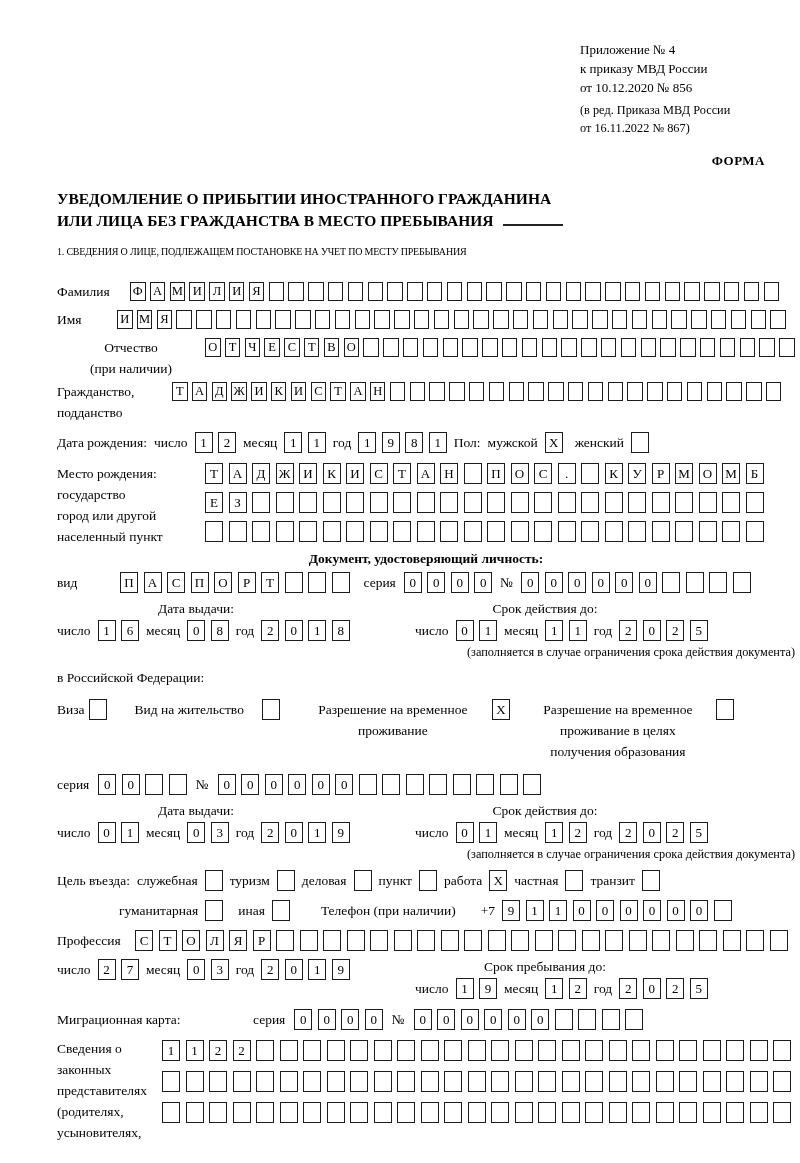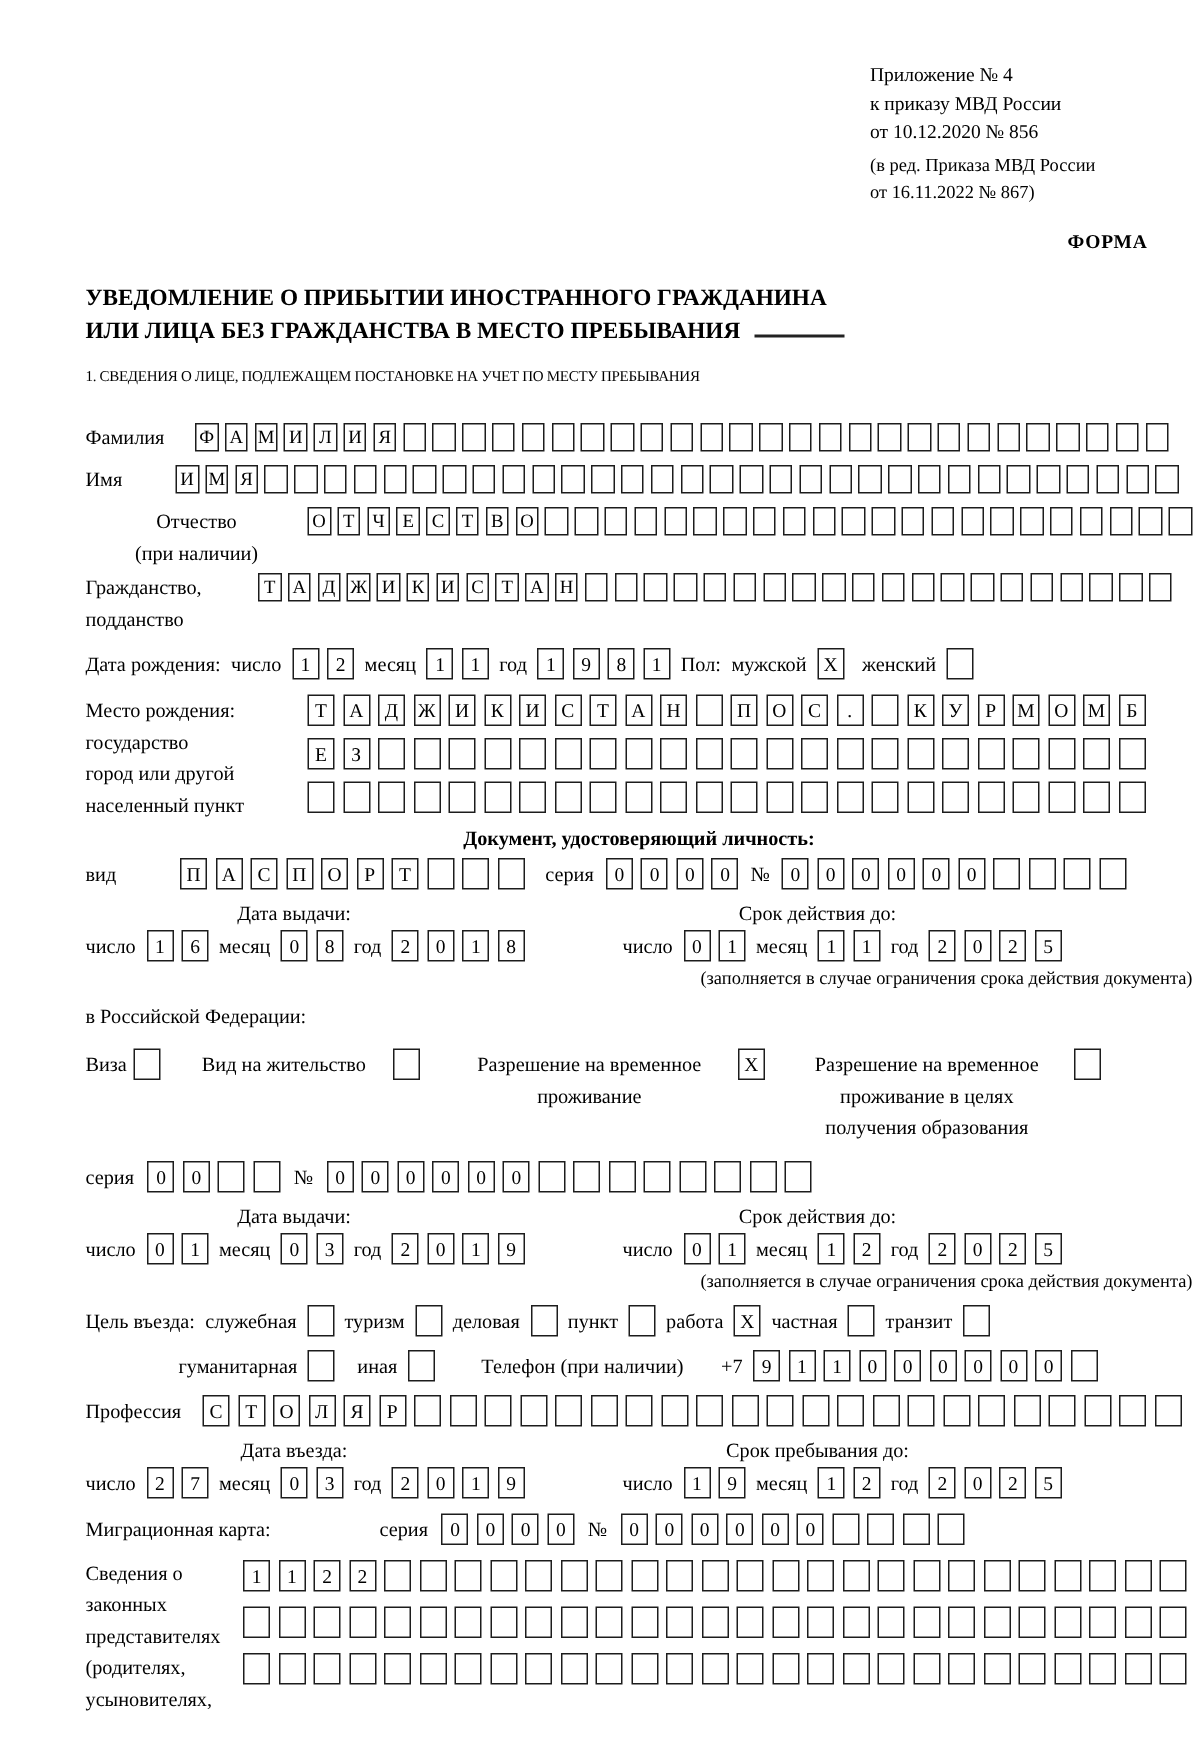--- a/index.html
+++ b/index.html
@@ -598,21 +598,20 @@
         <span class="cell"></span>
         <span class="cell"></span>
         <span class="cell"></span>
         <span class="cell"></span>
         <span class="cell"></span>
       </span>
   </div>
 
   <div class="date-pair" style="margin-top:8px;">
     <div class="dcol left">
-      <div class="dcap left-cap">Дата въезда:</div>
       <div class="dcells">
         <span>число</span>
         <span class="cells lg">
             <span class="cell">2</span>
             <span class="cell">7</span>
           </span>
         <span>месяц</span>
         <span class="cells lg">
             <span class="cell">0</span>
             <span class="cell">3</span>

